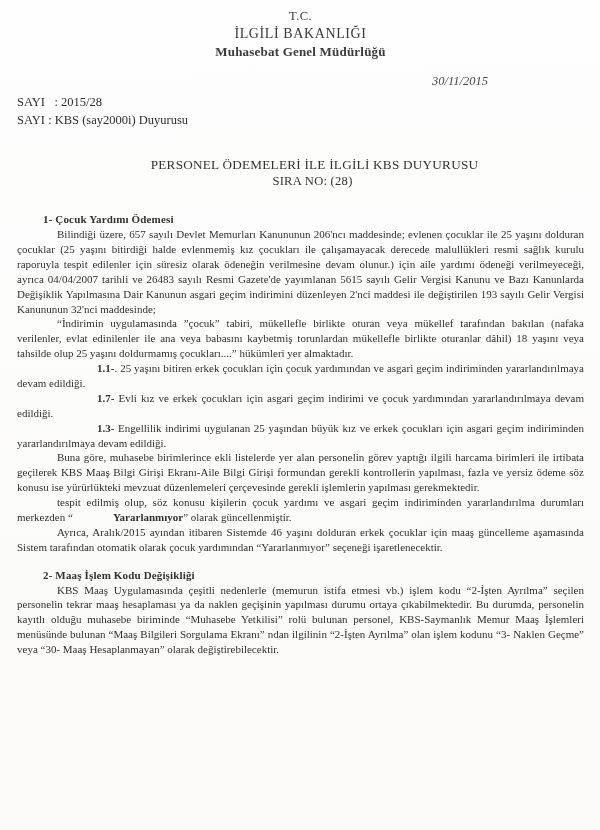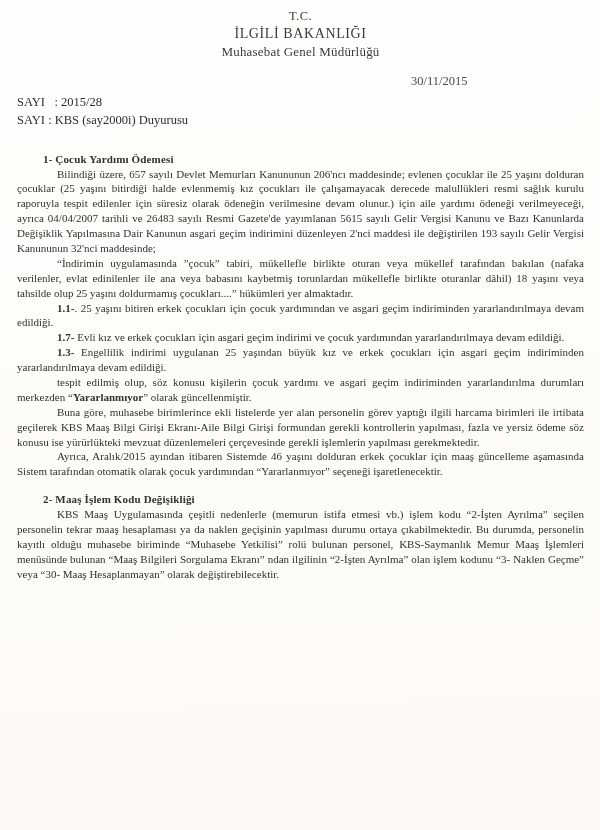--- a/index.html
+++ b/index.html
@@ -45,34 +45,36 @@
     font-size: 12.5px;
     letter-spacing: 0.4px;
   }
   .masthead .l2 {
     font-size: 14px;
     letter-spacing: 0.6px;
   }
   .masthead .l3 {
     font-size: 13px;
     letter-spacing: 0.2px;
+    font-weight: bold;
   }
 
   
   .date-row {
     margin-top: 14px;
     height: 16px;
     position: relative;
   }
   .date-val {
     position: absolute;
-    left: 394px;
+    left: 415px;
     top: 0;
     font-size: 12.5px;
     color: #4a4a48;
+    font-style: italic;
   }
 
   
   .meta {
     margin-top: 4px;
     font-size: 12.5px;
     line-height: 1.42;
     color: #2e2e2c;
   }
   .meta .row {
@@ -120,21 +122,21 @@
   .para {
     text-indent: 40px;
   }
   .sub {
     text-indent: 40px;
   }
   .sub b {
     font-weight: bold;
   }
   .gap-md { height: 13px; }
-  b, strong { font-weight: bold; }
+  b, strong { font-weight: bold; margin-left: 40px; }
 </style>
 </head>
 <body>
 
 <div class="page">
   <div class="inner">
 
     <div class="masthead">
       <div class="l1">T.C.</div>
       <div class="l2">İLGİLİ BAKANLIĞI</div>
@@ -143,34 +145,38 @@
 
     <div class="date-row">
       <span class="date-val">30/11/2015</span>
     </div>
 
     <div class="meta">
       <div class="row">SAYI   : 2015/28</div>
       <div class="row">SAYI : KBS (say2000i) Duyurusu</div>
     </div>
 
+    <div class="doc-title">
+      <div class="t1">PERSONEL ÖDEMELERİ İLE İLGİLİ KBS DUYURUSU</div>
+      <div class="t2">SIRA NO: (28)</div>
+    </div>
 
     <div class="body">
 
       <p class="section-head">1-  Çocuk Yardımı Ödemesi</p>
       <p class="para">Bilindiği üzere, 657 sayılı Devlet Memurları Kanununun 206'ncı maddesinde; evlenen çocuklar ile 25 yaşını dolduran çocuklar (25 yaşını bitirdiği halde evlenmemiş kız çocukları ile çalışamayacak derecede malullükleri resmi sağlık kurulu raporuyla tespit edilenler için süresiz olarak ödeneğin verilmesine devam olunur.) için aile yardımı ödeneği verilmeyeceği, ayrıca 04/04/2007 tarihli ve 26483 sayılı Resmi Gazete'de yayımlanan 5615 sayılı Gelir Vergisi Kanunu ve Bazı Kanunlarda Değişiklik Yapılmasına Dair Kanunun asgari geçim indirimini düzenleyen 2'nci maddesi ile değiştirilen 193 sayılı Gelir Vergisi Kanununun 32'nci maddesinde;</p>
       <p class="para">“İndirimin uygulamasında ”çocuk” tabiri, mükellefle birlikte oturan veya mükellef tarafından bakılan (nafaka verilenler, evlat edinilenler ile ana veya babasını kaybetmiş torunlardan mükellefle birlikte oturanlar dâhil) 18 yaşını veya tahsilde olup 25 yaşını doldurmamış çocukları....” hükümleri yer almaktadır.</p>
 
       <p class="sub"><b>1.1-</b><span>. 25 yaşını bitiren erkek çocukları için çocuk yardımından ve asgari geçim indiriminden yararlandırılmaya devam edildiği.</span></p>
       <p class="sub"><b>1.7-</b><span> Evli kız ve erkek çocukları için asgari geçim indirimi ve çocuk yardımından yararlandırılmaya devam edildiği.</span></p>
       <p class="sub"><b>1.3-</b><span> Engellilik indirimi uygulanan 25 yaşından büyük kız ve erkek çocukları için asgari geçim indiriminden yararlandırılmaya devam edildiği.</span></p>
 
+      <p class="para">Buna göre, muhasebe birimlerince ekli listelerde yer alan personelin görev yaptığı ilgili harcama birimleri ile irtibata geçilerek KBS Maaş Bilgi Girişi Ekranı-Aile Bilgi Girişi formundan gerekli kontrollerin yapılması, fazla ve yersiz ödeme söz konusu ise yürürlükteki mevzuat düzenlemeleri çerçevesinde gerekli işlemlerin yapılması gerekmektedir.</p>
+
       <p class="para"><span>tespit edilmiş olup, söz konusu kişilerin çocuk yardımı ve asgari geçim indiriminden yararlandırılma durumları merkezden “</span><b>Yararlanmıyor</b><span>” olarak güncellenmiştir.</span></p>
-
-      <p class="para">Buna göre, muhasebe birimlerince ekli listelerde yer alan personelin görev yaptığı ilgili harcama birimleri ile irtibata geçilerek KBS Maaş Bilgi Girişi Ekranı-Aile Bilgi Girişi formundan gerekli kontrollerin yapılması, fazla ve yersiz ödeme söz konusu ise yürürlükteki mevzuat düzenlemeleri çerçevesinde gerekli işlemlerin yapılması gerekmektedir.</p>
       <p class="para">Ayrıca, Aralık/2015 ayından itibaren Sistemde 46 yaşını dolduran erkek çocuklar için maaş güncelleme aşamasında Sistem tarafından otomatik olarak çocuk yardımından “Yararlanmıyor” seçeneği işaretlenecektir.</p>
 
       <div class="gap-md"></div>
 
       <p class="section-head">2- Maaş İşlem Kodu Değişikliği</p>
       <p class="para">KBS Maaş Uygulamasında çeşitli nedenlerle (memurun istifa etmesi vb.) işlem kodu “2-İşten Ayrılma” seçilen personelin tekrar maaş hesaplaması ya da naklen geçişinin yapılması durumu ortaya çıkabilmektedir. Bu durumda, personelin kayıtlı olduğu muhasebe biriminde “Muhasebe Yetkilisi” rolü bulunan personel, KBS-Saymanlık Memur Maaş İşlemleri menüsünde bulunan “Maaş Bilgileri Sorgulama Ekranı” ndan ilgilinin “2-İşten Ayrılma” olan işlem kodunu “3- Naklen Geçme” veya “30- Maaş Hesaplanmayan”  olarak değiştirebilecektir.</p>
 
     </div>
   </div>
 </div>

